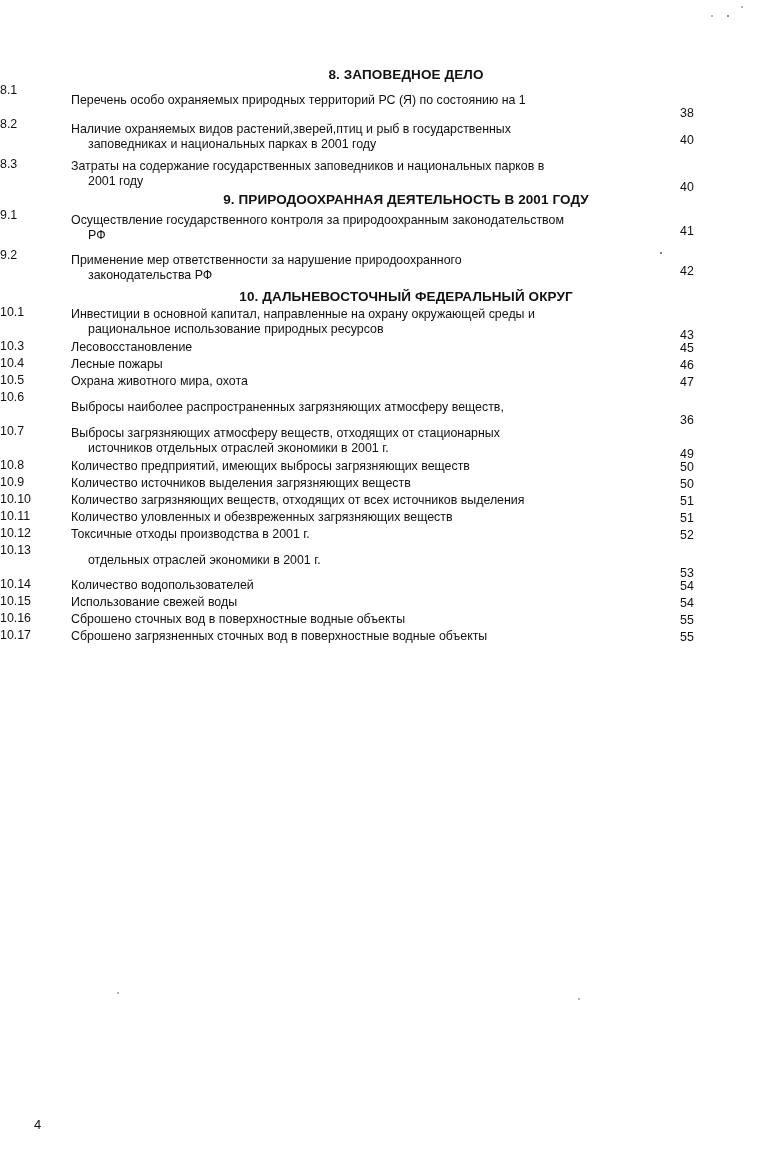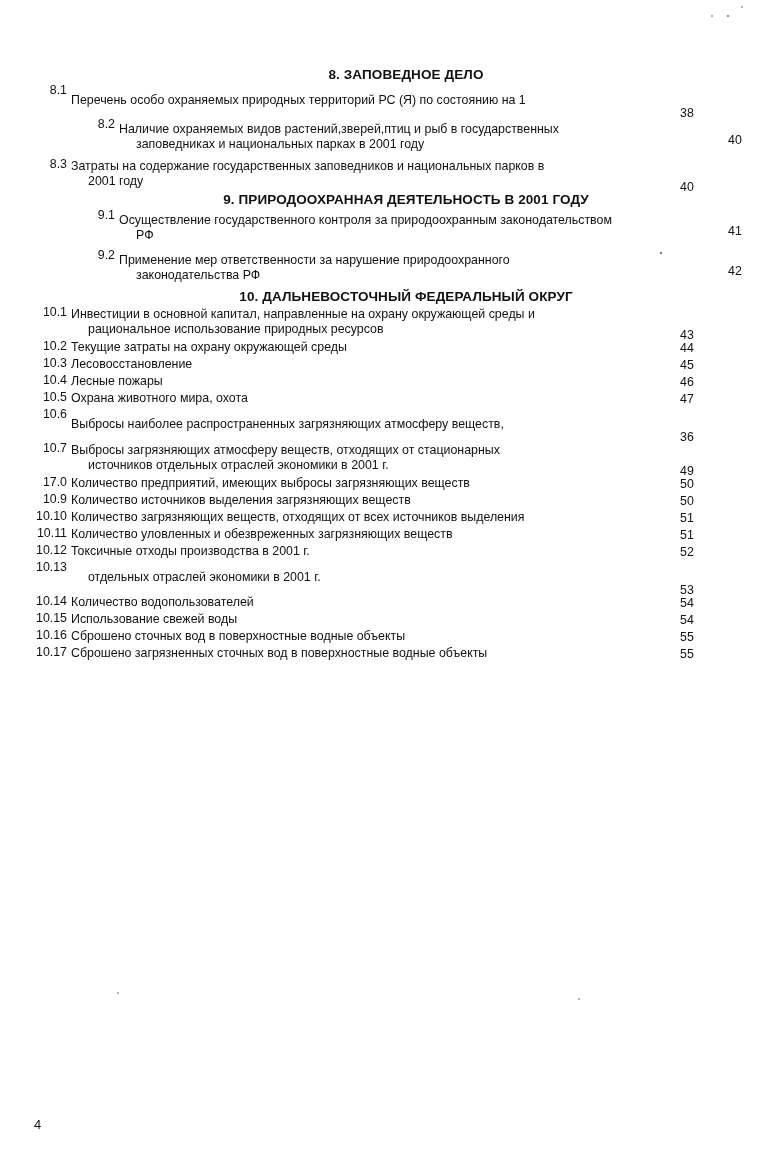--- a/index.html
+++ b/index.html
@@ -33,21 +33,20 @@
     }
     .entry {
       position: relative;
       display: flex;
       align-items: center;
       font-size: 12.4px;
       line-height: 15px;
     }
     .entry .num {
       width: 67px;
-      text-align: right;
       flex: 0 0 67px;
       align-self: flex-start;
     }
     .entry .title {
       width: 570px;
       flex: 0 0 570px;
       padding-left: 4px;
       box-sizing: border-box;
     }
     .entry .title .line2 {
@@ -57,21 +56,21 @@
     .entry .page {
       position: absolute;
       left: 680px;
       width: 20px;
       text-align: left;
     }
     .entry.two-line .page { top: 23px; }
     .entry.one-line .page { top: 2px; }
     .entry.one-line { height: 17px; }
     .entry.two-line { height: 34px; }
-    .entry.two-line.tall { height: 40px; margin-left: 48px; }
+    .entry.two-line.tall { height: 40px; }
     .entry.two-line.tall .page { top: 16px; }
     .footer-page {
       position: absolute;
       left: 34px;
       top: 1117px;
       font-size: 13px;
     }
     .speck {
       position: absolute;
       width: 2px;
@@ -137,25 +136,20 @@
 
   <div class="entry two-line">
     <span class="num">10.1</span>
     <span class="title">
       <span>Инвестиции в основной капитал, направленные на охрану окружающей среды и</span>
       <span class="line2">рациональное использование природных ресурсов</span>
     </span>
     <span class="page">43</span>
   </div>
 
-  <div class="entry one-line">
-    <span class="num">10.2</span>
-    <span class="title">Текущие затраты на охрану окружающей среды</span>
-    <span class="page">44</span>
-  </div>
 
   <div class="entry one-line">
     <span class="num">10.3</span>
     <span class="title">Лесовосстановление</span>
     <span class="page">45</span>
   </div>
 
   <div class="entry one-line">
     <span class="num">10.4</span>
     <span class="title">Лесные пожары</span>
@@ -179,21 +173,21 @@
   <div class="entry two-line">
     <span class="num">10.7</span>
     <span class="title">
       <span>Выбросы загрязняющих атмосферу веществ, отходящих от стационарных</span>
       <span class="line2">источников отдельных отраслей экономики в 2001 г.</span>
     </span>
     <span class="page">49</span>
   </div>
 
   <div class="entry one-line">
-    <span class="num">17.0</span>
+    <span class="num">10.8</span>
     <span class="title">Количество предприятий,  имеющих выбросы загрязняющих веществ</span>
     <span class="page">50</span>
   </div>
 
   <div class="entry one-line">
     <span class="num">10.9</span>
     <span class="title">Количество источников  выделения загрязняющих веществ</span>
     <span class="page">50</span>
   </div>
 

